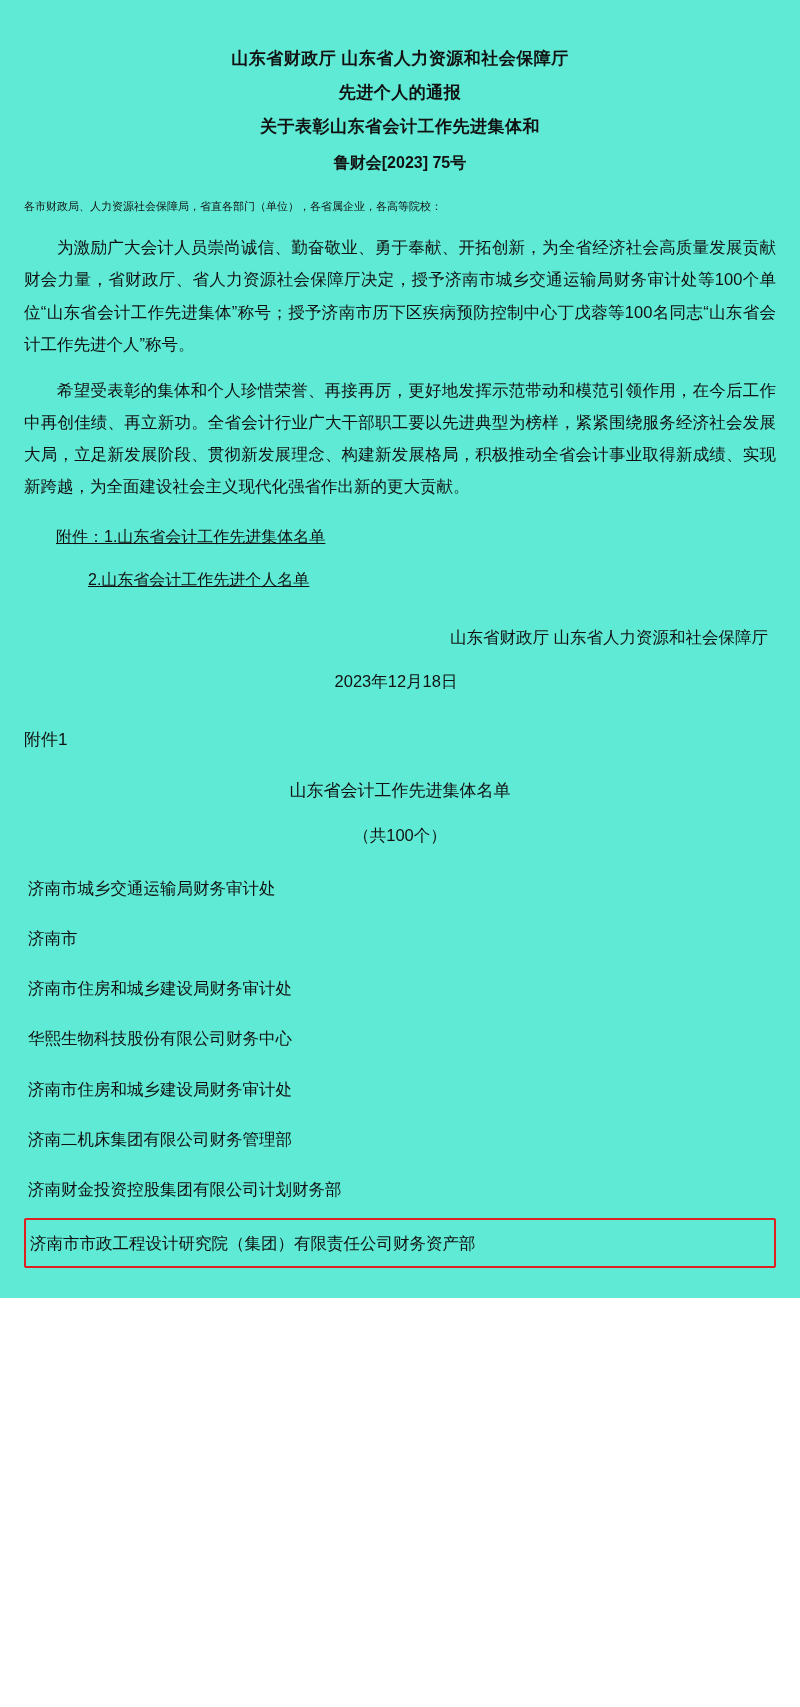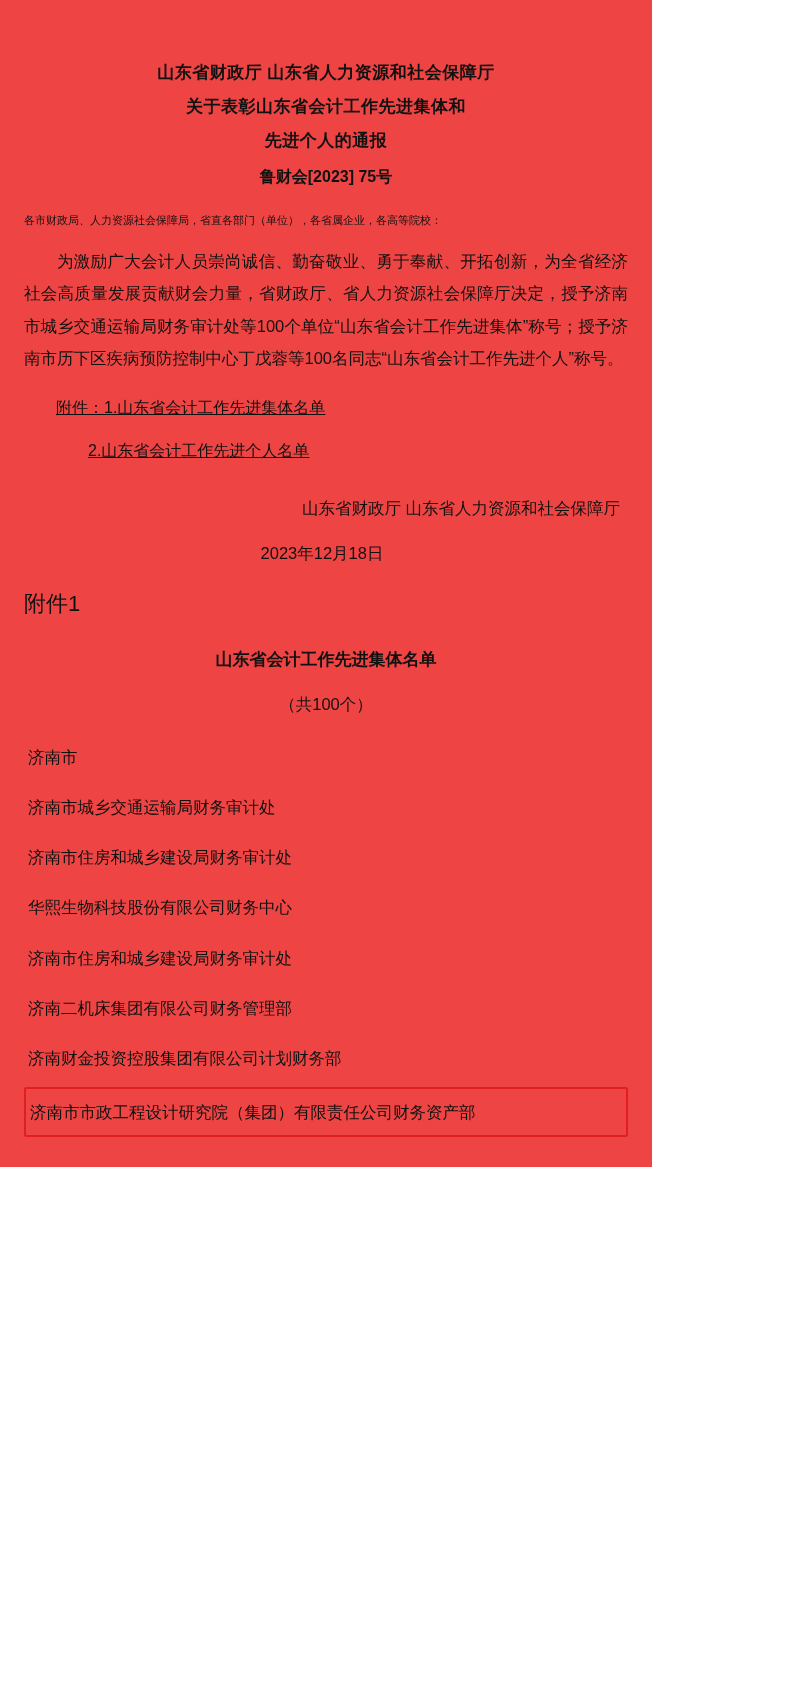--- a/index.html
+++ b/index.html
@@ -7,24 +7,24 @@
     padding: 0;
     background: #ffffff;
   }
   body {
     width: 800px;
     min-height: 1707px;
     font-family: "Liberation Sans", "DejaVu Sans", sans-serif;
     color: #1a1a1a;
   }
   .page {
-    width: 652px;
+    width: 800px;
     box-sizing: border-box;
-    padding: 46px 24px 30px 24px;
-    background: #ef4444;
+    padding: 32px 24px 30px 24px;
+    background: #5eead4;
   }
   .title-line {
     text-align: center;
     font-size: 17px;
     font-weight: 700;
     letter-spacing: 0.5px;
     line-height: 2.0;
     color: #111;
   }
   .title-line.t1 { margin-top: 10px; }
@@ -72,29 +72,29 @@
   }
   .date {
     font-size: 16.5px;
     line-height: 1.95;
     margin-top: 12px;
     text-align: center;
     padding-right: 8px;
     color: #111;
   }
   .appendix-label {
-    font-size: 22px;
+    font-size: 17px;
     line-height: 1.95;
-    margin-top: 14px;
+    margin-top: 26px;
     color: #111;
   }
   .appendix-title {
     text-align: center;
     font-size: 17px;
-    font-weight: 700;
+    font-weight: 400;
     line-height: 2.1;
     margin-top: 16px;
     color: #111;
   }
   .appendix-count {
     text-align: center;
     font-size: 16.5px;
     line-height: 2.1;
     margin-top: 10px;
     color: #111;
@@ -115,43 +115,44 @@
     margin-top: 4px;
   }
 </style>
 </head>
 <body>
 
 <div class="page">
 
   <div>
     <div class="title-line t1">山东省财政厅 山东省人力资源和社会保障厅</div>
+    <div class="title-line">先进个人的通报</div>
     <div class="title-line">关于表彰山东省会计工作先进集体和</div>
-    <div class="title-line">先进个人的通报</div>
   </div>
 
   <div class="doc-number">鲁财会[2023] 75号</div>
 
   <div class="salutation">各市财政局、人力资源社会保障局，省直各部门（单位），各省属企业，各高等院校：</div>
 
   <div class="para">为激励广大会计人员崇尚诚信、勤奋敬业、勇于奉献、开拓创新，为全省经济社会高质量发展贡献财会力量，省财政厅、省人力资源社会保障厅决定，授予济南市城乡交通运输局财务审计处等100个单位“山东省会计工作先进集体”称号；授予济南市历下区疾病预防控制中心丁戊蓉等100名同志“山东省会计工作先进个人”称号。</div>
+  <div class="para">希望受表彰的集体和个人珍惜荣誉、再接再厉，更好地发挥示范带动和模范引领作用，在今后工作中再创佳绩、再立新功。全省会计行业广大干部职工要以先进典型为榜样，紧紧围绕服务经济社会发展大局，立足新发展阶段、贯彻新发展理念、构建新发展格局，积极推动全省会计事业取得新成绩、实现新跨越，为全面建设社会主义现代化强省作出新的更大贡献。</div>
 
   <div class="attach-line">附件：1.山东省会计工作先进集体名单</div>
   <div class="attach-line second">2.山东省会计工作先进个人名单</div>
 
   <div class="signer">山东省财政厅 山东省人力资源和社会保障厅</div>
   <div class="date">2023年12月18日</div>
 
   <div class="appendix-label">附件1</div>
   <div class="appendix-title">山东省会计工作先进集体名单</div>
   <div class="appendix-count">（共100个）</div>
 
   <div class="list">
+    <div class="list-item">济南市城乡交通运输局财务审计处</div>
     <div class="list-item">济南市</div>
-    <div class="list-item">济南市城乡交通运输局财务审计处</div>
     <div class="list-item">济南市住房和城乡建设局财务审计处</div>
     <div class="list-item">华熙生物科技股份有限公司财务中心</div>
     <div class="list-item">济南市住房和城乡建设局财务审计处</div>
     <div class="list-item">济南二机床集团有限公司财务管理部</div>
     <div class="list-item">济南财金投资控股集团有限公司计划财务部</div>
     <div class="list-item highlight" style="border-color: rgb(224, 32, 32);">济南市市政工程设计研究院（集团）有限责任公司财务资产部</div>
   </div>
 
 </div>
 

